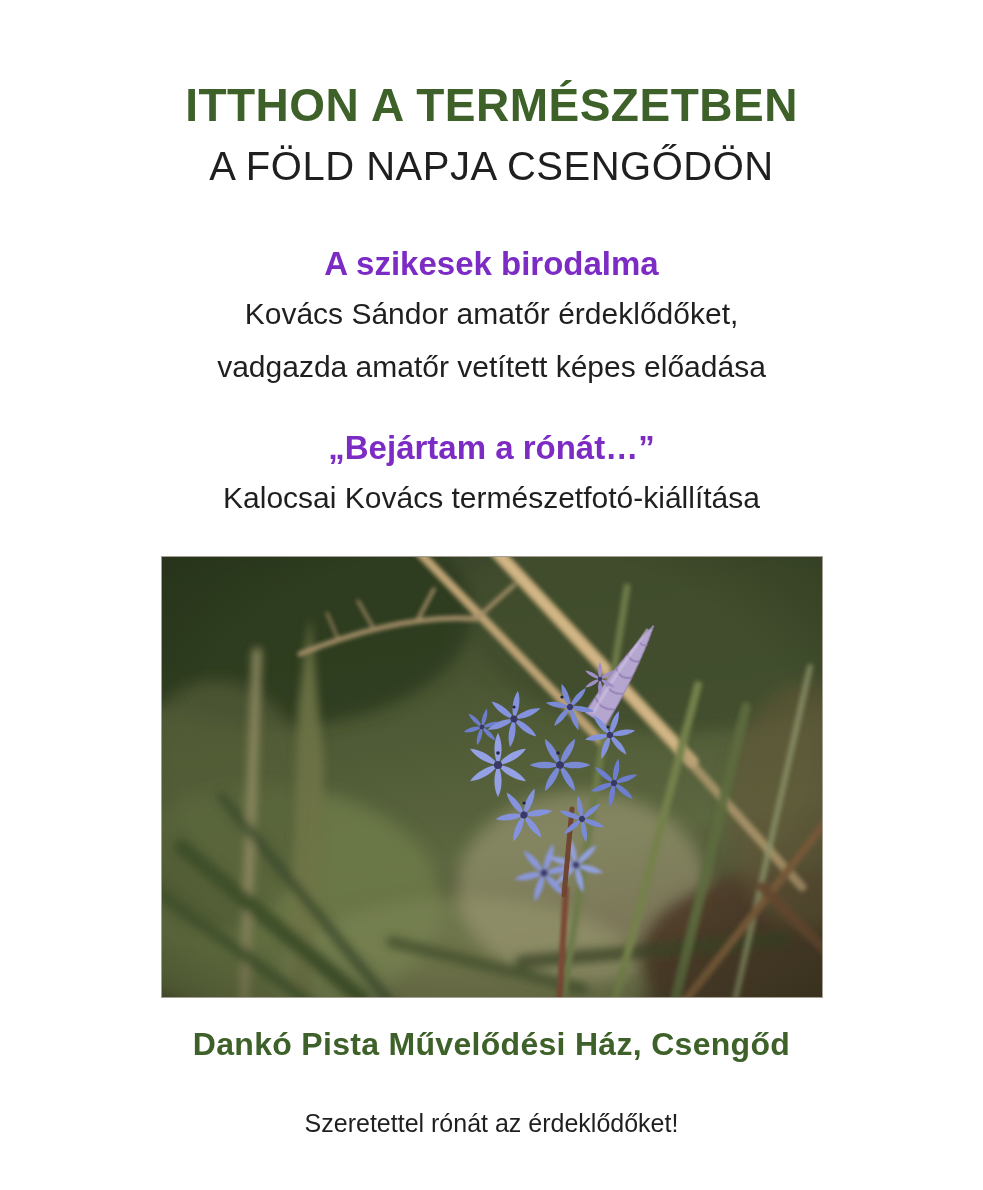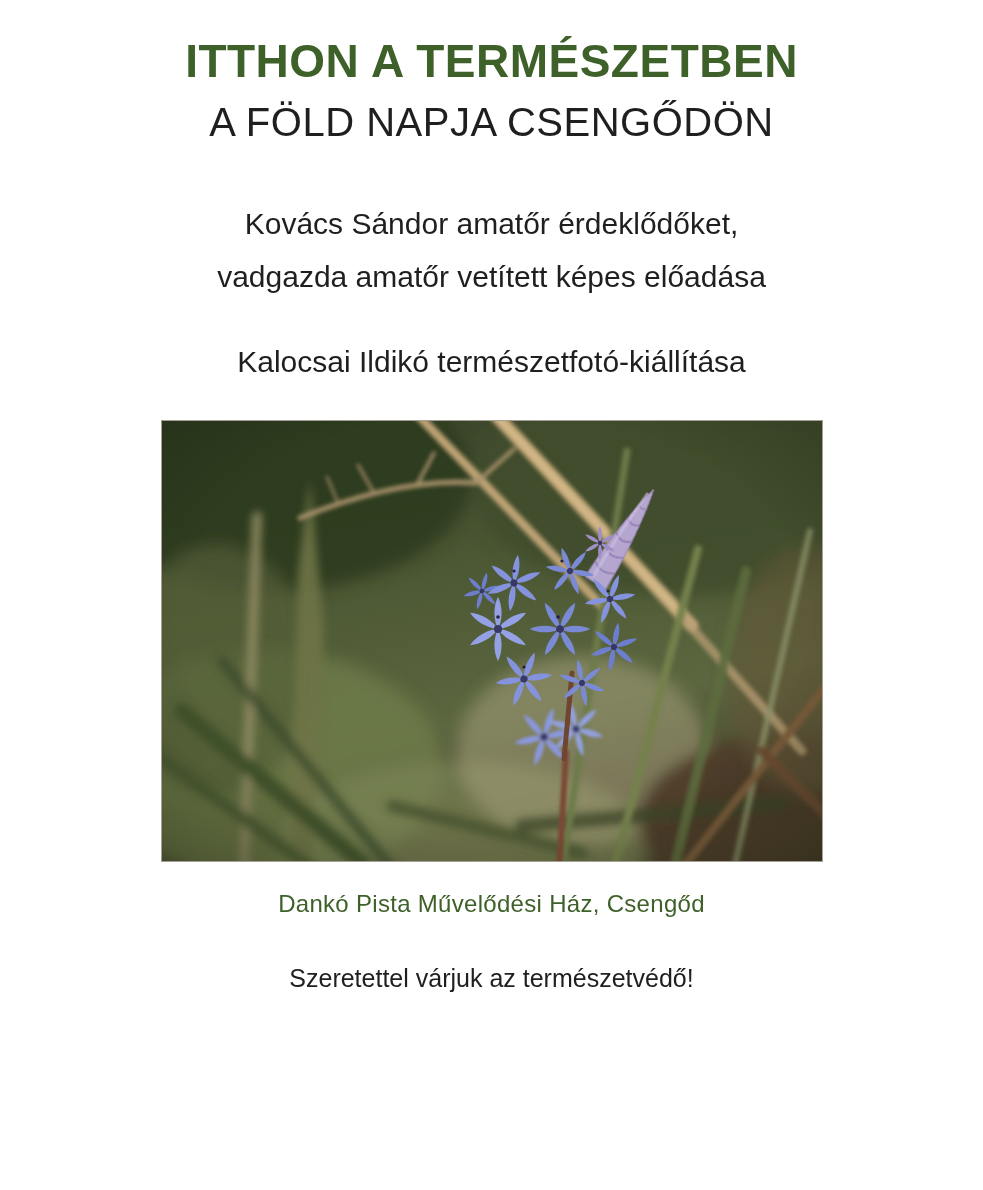--- a/index.html
+++ b/index.html
@@ -1,21 +1,21 @@
 <!DOCTYPE html>
 <html style="--title-green: #3e6129; --accent-purple: #7c2bc4; --body-black: #1f1f1f; --background: #ffffff; --flower-blue: #8090d8; --bud-lavender: #b5a6d0;"><head>
 <meta charset="utf-8">
 <style>
   html,body{margin:0;padding:0;background:#ffffff;}
   body{
     width:983px;height:1190px;overflow:hidden;
     font-family:"Liberation Sans","DejaVu Sans",sans-serif;
     -webkit-font-smoothing:antialiased;
   }
-  .poster{width:983px;height:953px;background:var(--background,#fff);text-align:center;position:relative;}
+  .poster{width:983px;height:953px;background:var(--background,#fff);text-align:center;position:relative;margin-top:44px;}
   .title{
     margin:0;padding-top:34px;
     font-size:46px;font-weight:700;letter-spacing:0.5px;
     color:var(--title-green,#3e6129);
   }
   .subtitle{
     margin:12px 0 0 0;
     font-size:40px;font-weight:400;letter-spacing:0.5px;
     color:var(--body-black,#1f1f1f);
   }
@@ -33,43 +33,45 @@
     width:660px;height:440px;margin:36px auto 0 auto;
     border:1px solid #a59f95;box-sizing:content-box;
     overflow:hidden;background:#4e5a35;
   }
   .photo-wrap svg{display:block;}
   .date-line{
     margin:52px 0 0 0;font-size:28px;font-weight:700;letter-spacing:0.3px;
     color:var(--title-green,#3e6129);
   }
   .venue-line{
-    margin:28px 0 0 0;font-size:24px;font-weight:400;letter-spacing:0.3px;
+    margin:28px 0 0 0;font-size:32px;font-weight:700;letter-spacing:0.3px;
     color:var(--title-green,#3e6129);
   }
   .closing-line{
     margin:46px 0 0 0;font-size:25px;font-weight:400;
     color:var(--body-black,#1f1f1f);
   }
 </style>
 </head>
 <body>
 
 <div class="poster">
 
   <h1 class="title">ITTHON A TERMÉSZETBEN</h1>
   <div class="subtitle">A FÖLD NAPJA CSENGŐDÖN</div>
 
   <div class="event-block">
+    <div class="event-title">A szikesek birodalma</div>
     <div class="event-line">Kovács Sándor amatőr érdeklődőket,</div>
     <div class="event-line">vadgazda amatőr vetített képes előadása</div>
   </div>
 
   <div class="event-block second">
-    <div class="event-line">Kalocsai Ildikó természetfotó-kiállítása</div>
+    <div class="event-title">„Bejártam a rónát…”</div>
+    <div class="event-line">Kalocsai Kovács természetfotó-kiállítása</div>
   </div>
 
   <div class="photo-wrap">
     <svg width="660" height="440" viewBox="0 0 660 440" xmlns="http://www.w3.org/2000/svg">
       <defs>
         <linearGradient id="bgGrad" x1="0" y1="0" x2="0.25" y2="1">
           <stop offset="0" stop-color="#38422a"></stop>
           <stop offset="0.45" stop-color="#4e5a35"></stop>
           <stop offset="0.75" stop-color="#5c6740"></stop>
           <stop offset="1" stop-color="#4b4530"></stop>
@@ -185,15 +187,15 @@
         <circle cx="396" cy="196" r="1.8" fill="#262345"></circle>
         <circle cx="446" cy="170" r="1.5" fill="#262345"></circle>
         <circle cx="362" cy="246" r="1.6" fill="#262345"></circle>
       </g>
 
       <rect width="660" height="440" fill="url(#vig)"></rect>
     </svg>
   </div>
 
   <div class="venue-line">Dankó Pista Művelődési Ház, Csengőd</div>
-  <div class="closing-line">Szeretettel várjuk az természetvédő!</div>
+  <div class="closing-line">Szeretettel rónát az érdeklődőket!</div>
 
 </div>
 
 </body></html>

